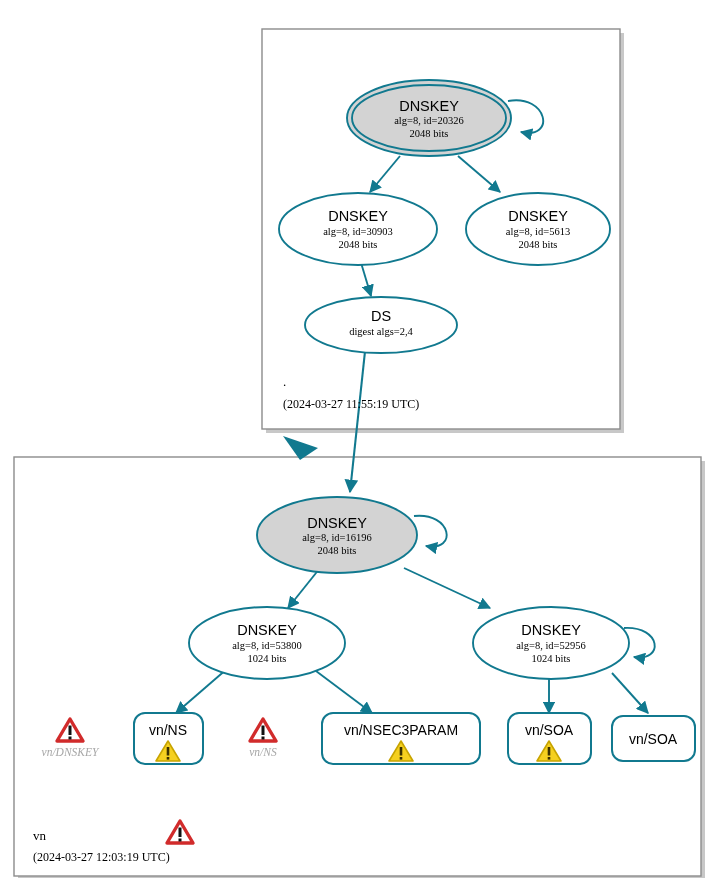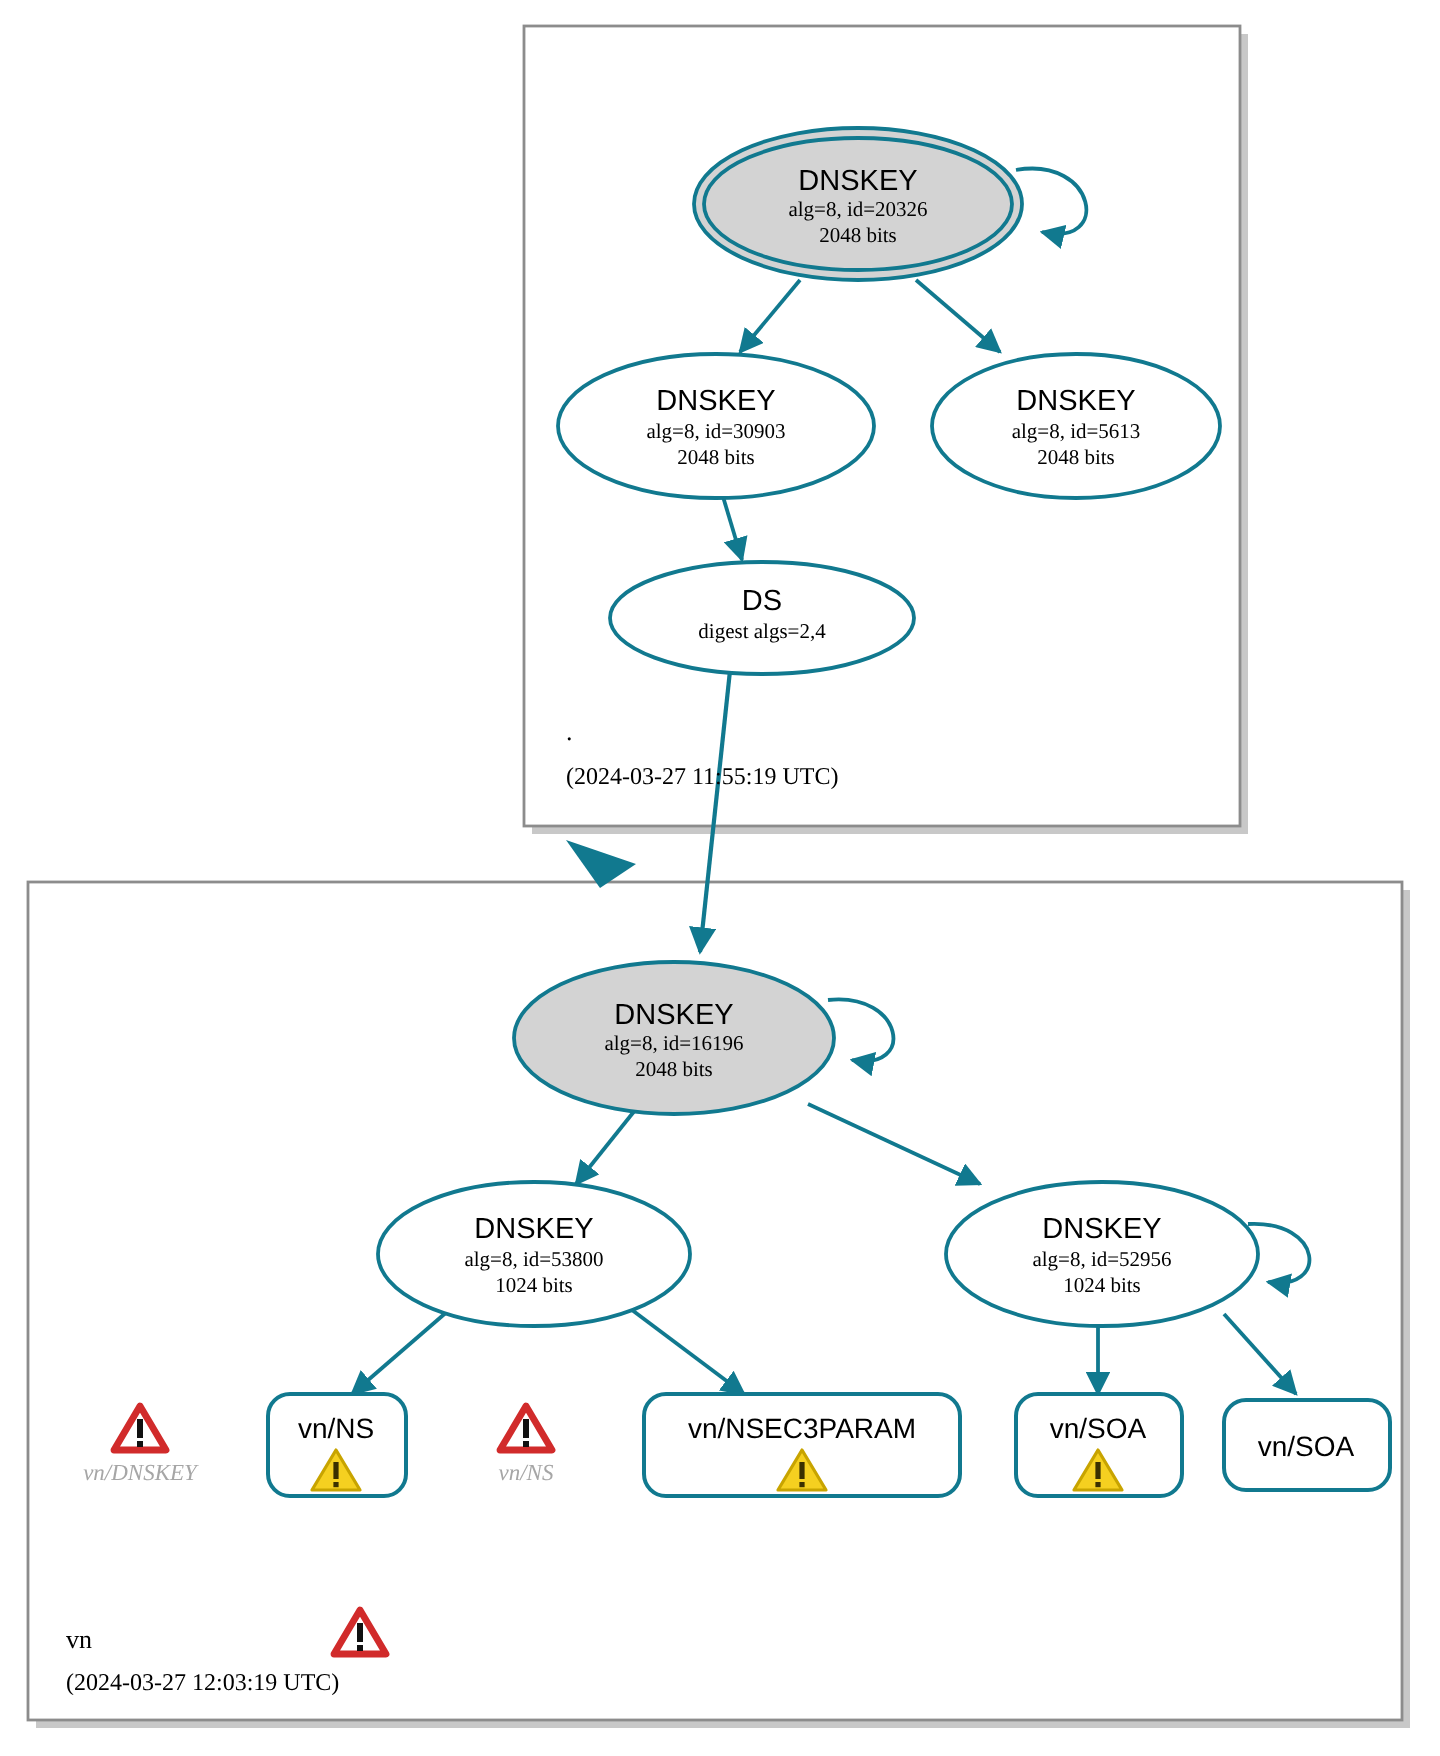--- a/index.html
+++ b/index.html
@@ -1,18 +1,18 @@
 <!DOCTYPE html>
 <html><head>
 <meta charset="utf-8">
 <style>
   html,body{margin:0;padding:0;background:#ffffff;}
   body{width:720px;height:878px;position:relative;overflow:hidden;
        font-family:"Liberation Sans",sans-serif;}
-  #stage{position:absolute;left:0;top:0;width:720px;height:632px;}
+  #stage{position:absolute;left:0;top:16px;width:720px;height:632px;}
   svg.layer{position:absolute;left:0;top:0;width:720px;height:878px;overflow:visible;}
   .zone-label{font-family:"Liberation Serif",serif;font-size:13px;fill:#000;}
   .zone-time{font-family:"Liberation Serif",serif;font-size:12px;fill:#000;}
   .node-title{font-family:"Liberation Sans",sans-serif;font-size:14.5px;fill:#000;text-anchor:middle;}
   .node-sub{font-family:"Liberation Serif",serif;font-size:10.5px;fill:#000;text-anchor:middle;}
   .rr-label{font-family:"Liberation Sans",sans-serif;font-size:14px;fill:#000;text-anchor:middle;}
   .err-label{font-family:"Liberation Serif",serif;font-size:11.5px;font-style:italic;fill:#a6a6a6;text-anchor:middle;}
 </style>
 </head>
 <body>

